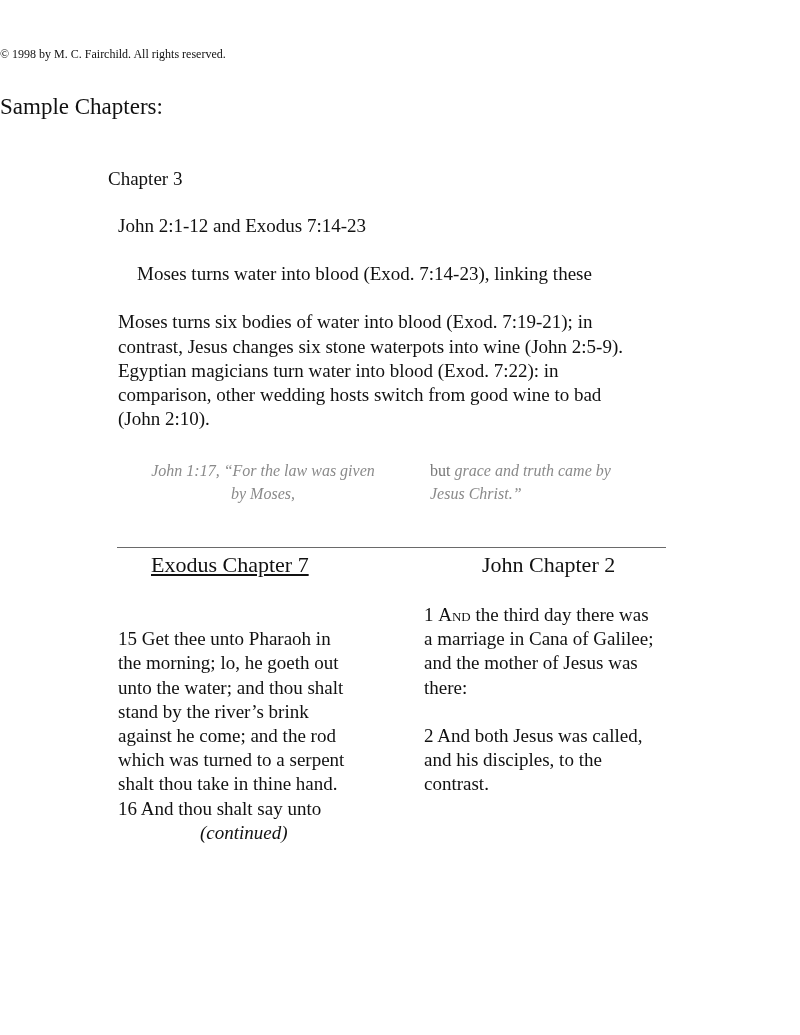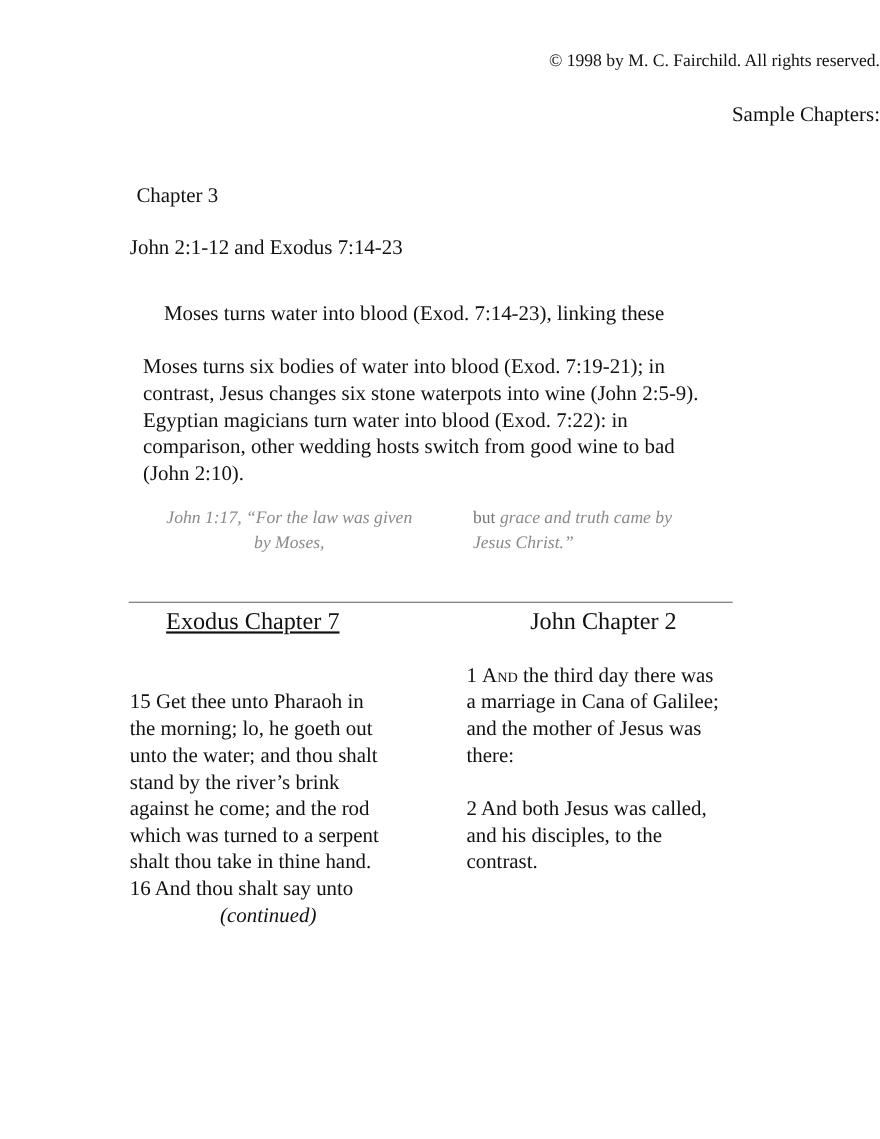--- a/index.html
+++ b/index.html
@@ -11,42 +11,42 @@
       width: 800px;
       height: 1035px;
       position: relative;
       overflow: hidden;
       font-family: "Liberation Serif", "DejaVu Serif", serif;
       color: #111111;
     }
     .abs { position: absolute; }
     .copyright {
       top: 47px; left: 0; width: 800px;
-      text-align: right;
-      font-size: 16px;
+      text-align: left;
+      font-size: 12px;
     }
     .section-title {
       top: 94px; left: 0; width: 800px;
-      text-align: right;
-      font-size: 19px;
+      text-align: left;
+      font-size: 23px;
     }
     .chapter-label {
-      top: 168px; left: 124px;
+      top: 168px; left: 108px;
       font-size: 19px;
     }
     .scripture-refs {
       top: 215px; left: 118px;
       font-size: 19px;
     }
     .intro {
       top: 262px; left: 118px; width: 560px;
       font-size: 19px;
       line-height: 24.2px;
     }
-    .intro p { margin: 12px; text-indent: 19px; }
+    .intro p { margin: 0; text-indent: 19px; }
     .verse-quote {
       top: 459px;
       font-size: 16px;
       line-height: 23px;
       color: #8a8a8a;
       font-style: italic;
     }
     .quote-left {
       left: 113px; width: 300px;
       text-align: center;

